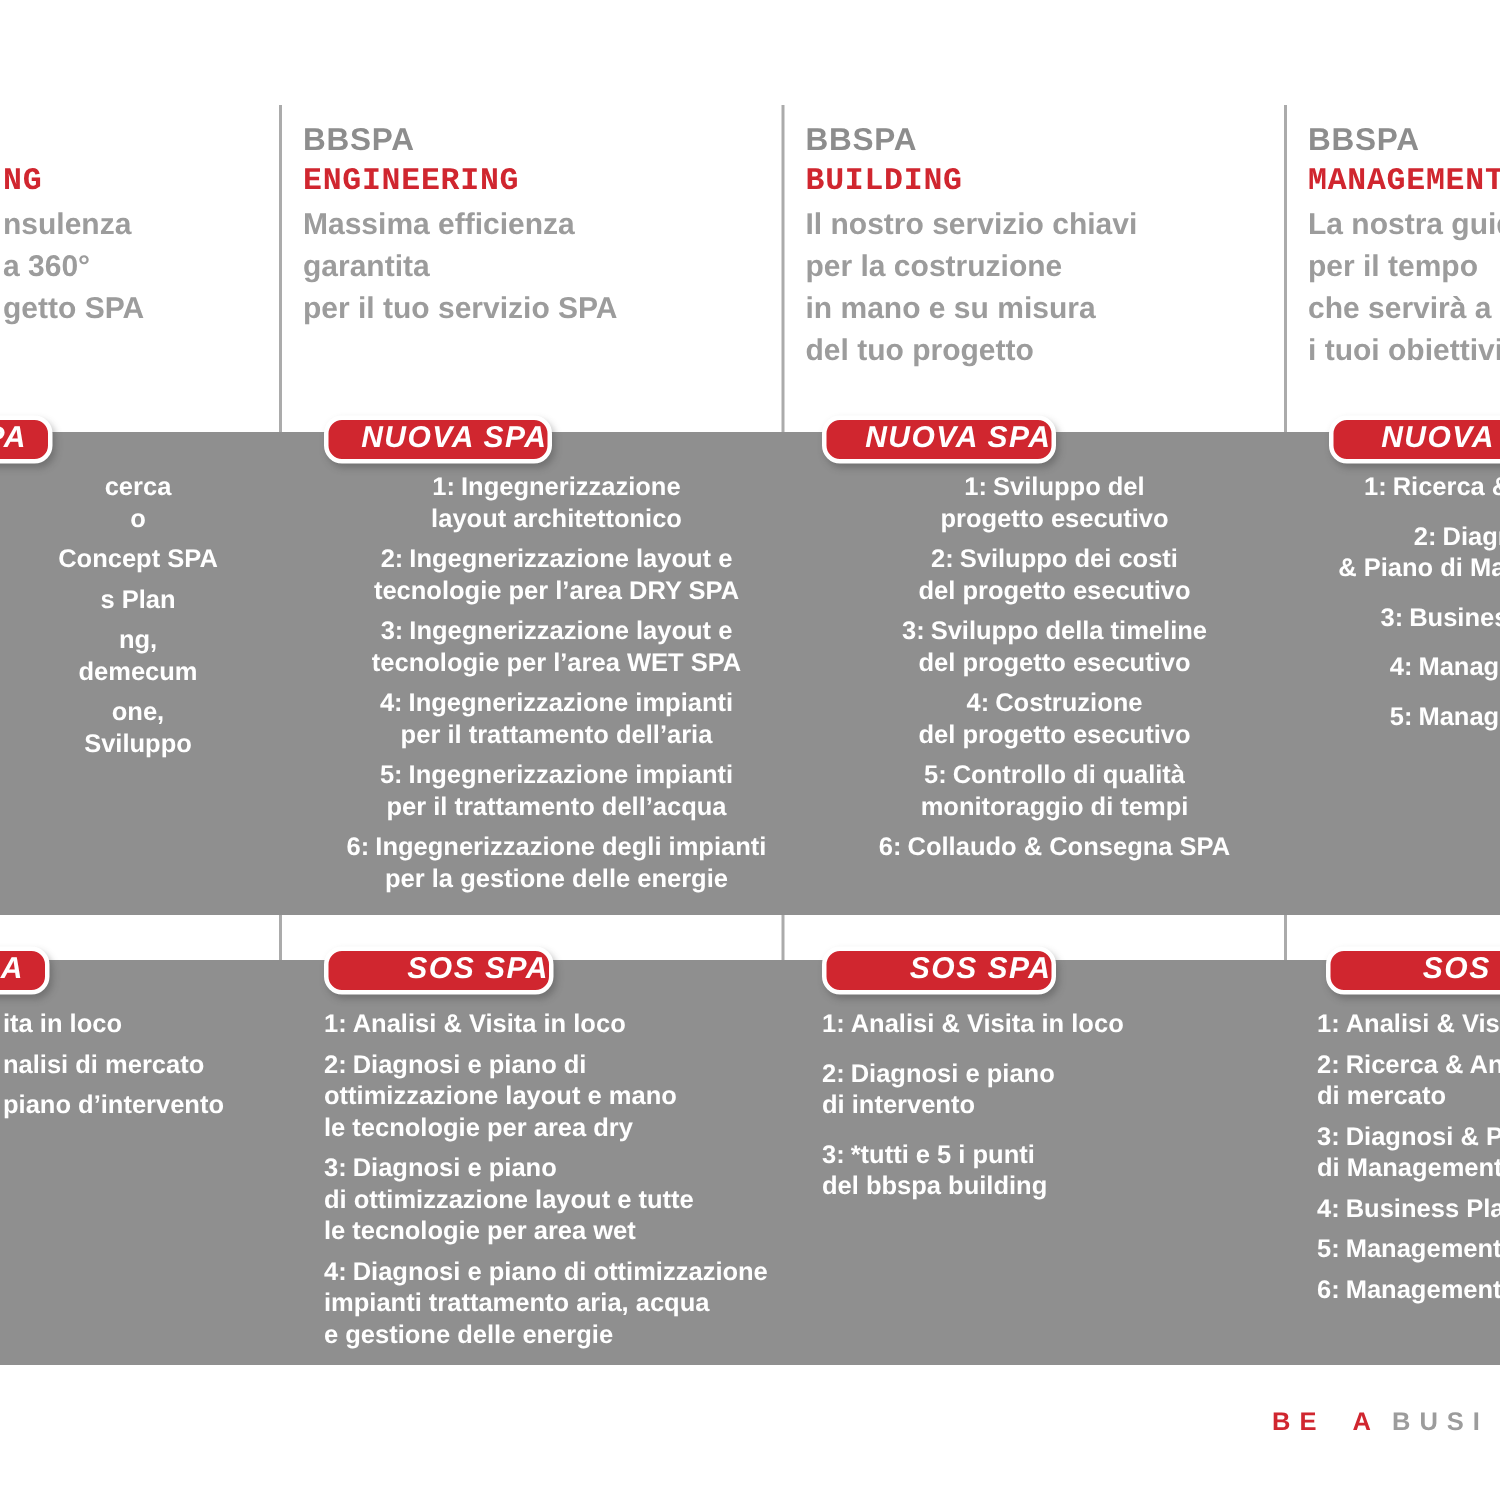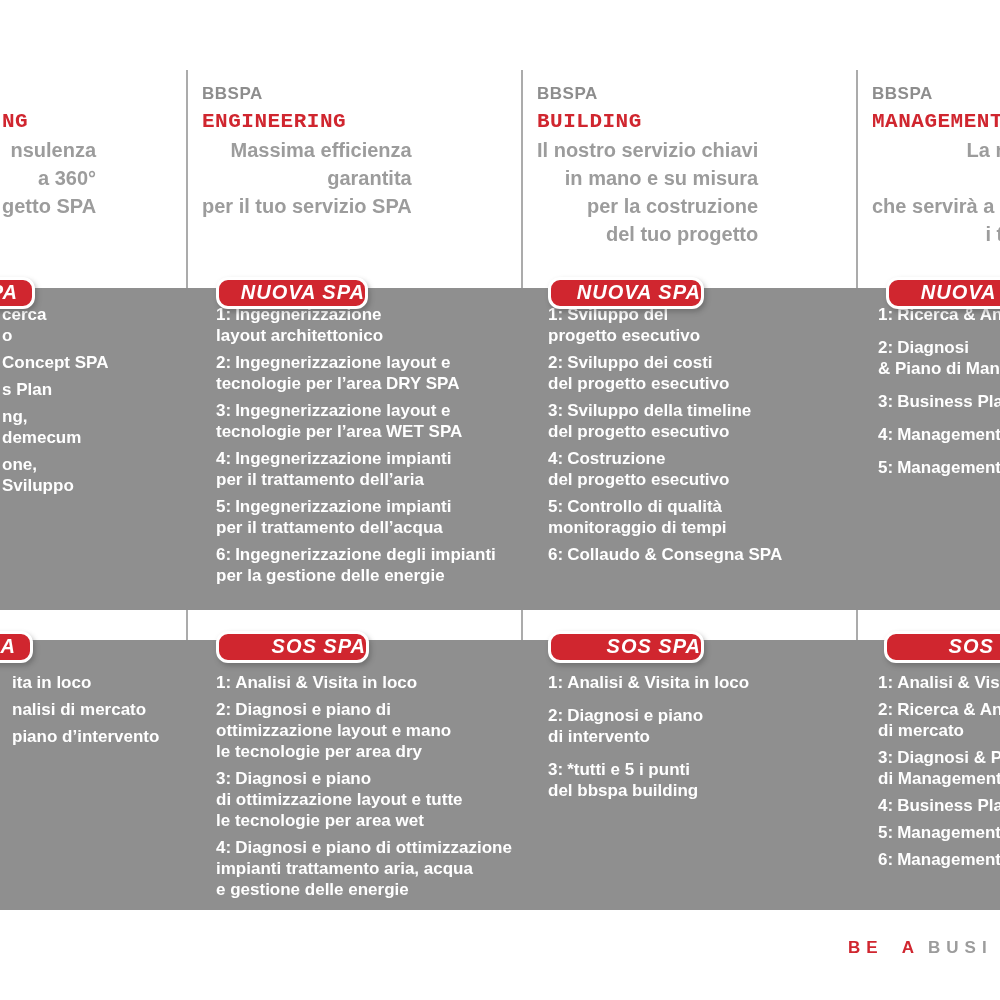--- a/index.html
+++ b/index.html
@@ -8,42 +8,42 @@
     background:#ffffff;font-family:"Liberation Sans",sans-serif;
     --red:#d0262f; --band:#8f8f8f; --divider:#ababab;
     --brand:#8d8d8d; --desc:#9c9c9c;
   }
   .divider{position:absolute;top:70px;width:2px;height:570px;background:var(--divider);z-index:0;}
   .band{position:absolute;left:0;width:1000px;background:var(--band);z-index:1;}
   .band-1{top:288px;height:322px;}
   .band-2{top:640px;height:270px;}
 
   .col-header{position:absolute;top:80px;z-index:2;font-weight:bold;}
-  .col-header .brand{font-size:17px;line-height:28px;color:var(--brand);letter-spacing:.5px;min-height:28px;}
+  .col-header .brand{font-size:21px;line-height:28px;color:var(--brand);letter-spacing:.5px;min-height:28px;}
   .col-header .title{font-size:21px;line-height:28px;color:var(--red);letter-spacing:.5px;font-family:Liberation Mono, monospace;}
-  .col-header .desc{font-size:20px;line-height:28px;color:var(--desc);text-align:right;}
+  .col-header .desc{font-size:20px;line-height:28px;color:var(--desc);}
   .col-header .desc .ln{white-space:nowrap;}
 
   .badge{
     position:absolute;height:32px;box-sizing:border-box;
     background:var(--red);border:3px solid #fff;border-radius:12px;
     color:#fff;font-style:italic;font-weight:bold;font-size:20px;
     letter-spacing:1px;text-align:right;line-height:25px;
     box-shadow:2px 3px 5px rgba(60,60,60,.35);z-index:3;white-space:nowrap;
   }
   .badge.clip-left{text-align:right;padding-right:14px;}
   .badge-row-1{top:277px;}
   .badge-row-2{top:631px;}
 
   .list{position:absolute;z-index:2;color:#ffffff;font-size:17px;font-weight:bold;}
   .list .item{margin-bottom:6px;}
   .list.gap-lg .item{margin-bottom:12px;}
   .list .line{line-height:21px;white-space:nowrap;}
   .list .num{font-weight:bold;margin-right:4px;}
-  .list-row-1{top:304px;}
+  .list-row-1{top:314px;text-align:center;}
   .list-row-2{top:672px;}
 
   .footer{position:absolute;top:938px;left:848px;z-index:2;font-weight:bold;
     font-size:17px;letter-spacing:6px;word-spacing:8px;white-space:nowrap;}
   .footer .red-part{color:var(--red);}
   .footer .gray-part{color:var(--desc);margin-left:8px;text-align:right;}
 </style>
 </head>
 <body>
 
@@ -72,22 +72,22 @@
         <div class="ln">Massima efficienza</div>
         <div class="ln">garantita</div>
         <div class="ln">per il tuo servizio SPA</div>
       </div>
   </div>
   <div class="col-header" style="left:537px">
     <div class="brand">BBSPA</div>
     <div class="title">BUILDING</div>
     <div class="desc">
         <div class="ln">Il nostro servizio chiavi</div>
+        <div class="ln">per la costruzione</div>
         <div class="ln">in mano e su misura</div>
-        <div class="ln">per la costruzione</div>
         <div class="ln">del tuo progetto</div>
       </div>
   </div>
   <div class="col-header" style="left:872px">
     <div class="brand">BBSPA</div>
     <div class="title">MANAGEMENT</div>
     <div class="desc">
         <div class="ln">La nostra guida</div>
         <div class="ln">per il tempo</div>
         <div class="ln">che servirà a raggiungere</div>
@@ -188,21 +188,21 @@
       <div class="item">
         <div class="line"><span class="num">5:</span>Management</div>
       </div>
     </div>
 
   <div class="badge badge-row-2 clip-left" style="left:-120px;width:153px">A</div>
   <div class="badge badge-row-2" style="left:216px;width:153px">SOS SPA</div>
   <div class="badge badge-row-2" style="left:548px;width:156px">SOS SPA</div>
   <div class="badge badge-row-2" style="left:884px;width:162px">SOS SPA</div>
 
-  <div class="list list-row-2" style="left:12px;width:180px">
+  <div class="list list-row-2" style="left:2px;width:180px">
       <div class="item">
         <div class="line">ita in loco</div>
       </div>
       <div class="item">
         <div class="line">nalisi di mercato</div>
       </div>
       <div class="item">
         <div class="line">piano d’intervento</div>
       </div>
     </div>

